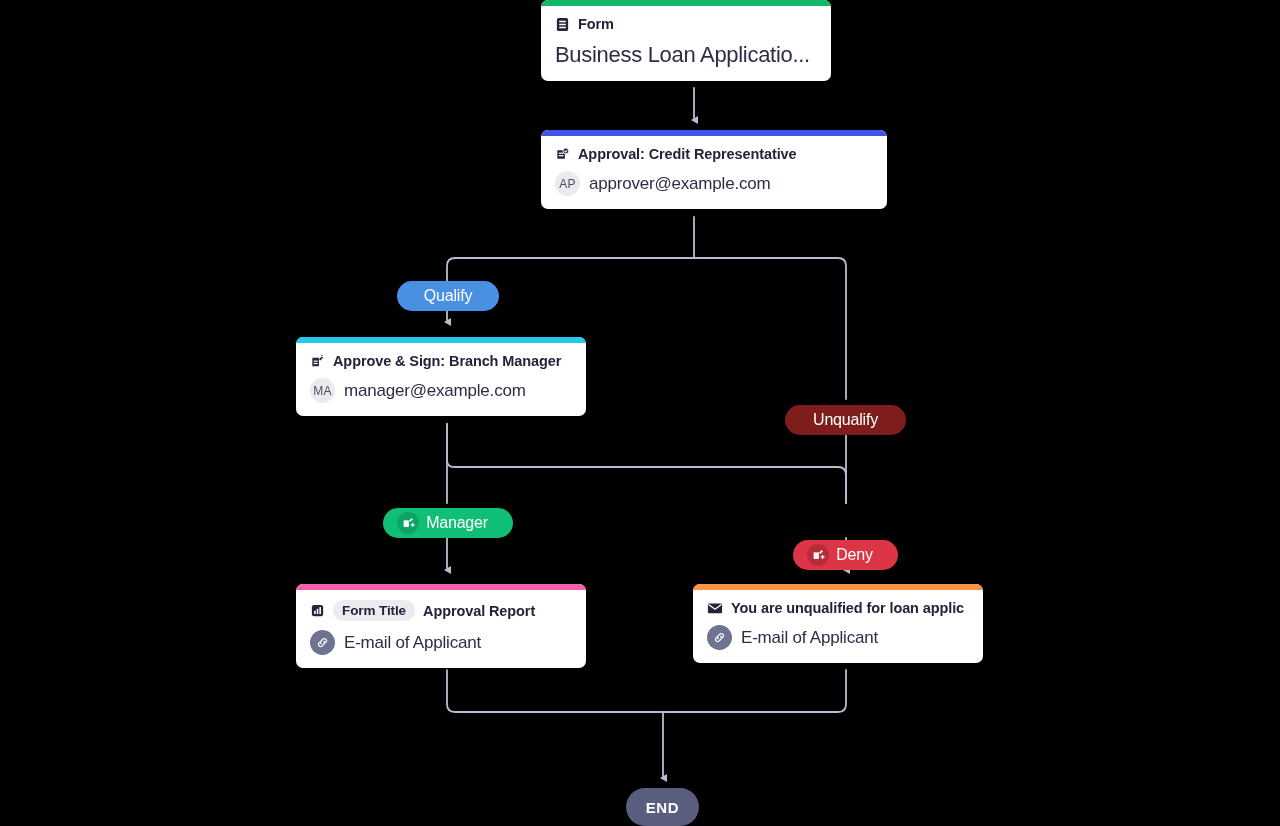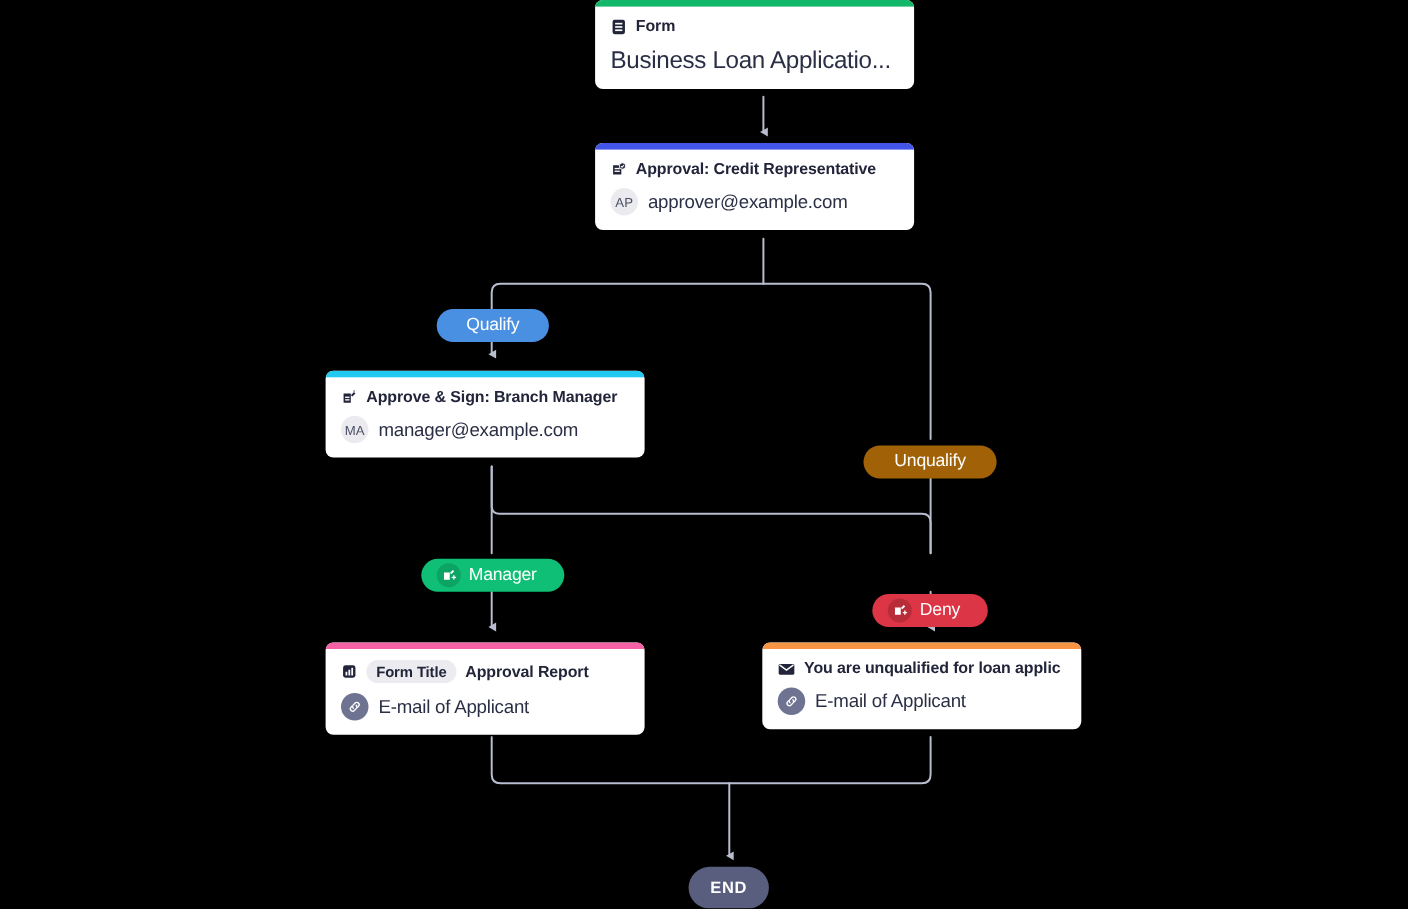--- a/index.html
+++ b/index.html
@@ -193,21 +193,21 @@
             <rect x="4.5" y="7.2" width="7" height="1.6" fill="#ffffff"></rect>
             <rect x="4.5" y="10.4" width="7" height="1.6" fill="#ffffff"></rect>
           </svg>
         </span>
         <span class="title-text">Form</span>
       </div>
       <div class="node-title-big">Business Loan Applicatio...</div>
     </div>
   </div>
 
-  <div class="node" style="left:541px; top:130px; width:290px;">
+  <div class="node" style="left:541px; top:130px; width:346px;">
     <div class="accent" style="background:#4355e8;"></div>
     <div class="body">
       <div class="node-head">
         <span class="gicon">
           <svg width="15" height="15" viewBox="0 0 16 16">
             <path d="M2.5 3.5 h8 v9 h-8 z" fill="#22243a"></path>
             <rect x="4" y="6" width="5" height="1.3" fill="#ffffff"></rect>
             <rect x="4" y="8.6" width="5" height="1.3" fill="#ffffff"></rect>
             <circle cx="11.6" cy="4.2" r="3.1" fill="#22243a" stroke="#ffffff" stroke-width="0.9"></circle>
             <path d="M10.2 4.2 L11.3 5.3 L13.1 3.2" stroke="#ffffff" stroke-width="1.1" fill="none"></path>
@@ -292,21 +292,21 @@
         </span>
         <span class="sub-text">E-mail of Applicant</span>
       </div>
     </div>
   </div>
 
   <div class="pill" style="left:397px; top:281px; width:102px; background:#4a90e2;">
     <span>Qualify</span>
   </div>
 
-  <div class="pill" style="left:785px; top:405px; width:121px; background:#a16207;">
+  <div class="pill" style="left:785px; top:405px; width:121px; background:#7f1d1d;">
     <span>Unqualify</span>
   </div>
 
   <div class="pill with-icon approve" style="left:383px; top:508px; width:130px; background:#0fbf76;">
     <span class="pill-icon">
       <svg width="14" height="14" viewBox="0 0 16 16">
         <path d="M3 5 h6 v7.5 h-6 z" fill="#ffffff"></path>
         <path d="M9.2 5.4 L12.2 2.4 L13.6 3.8 L10.6 6.8 Z" fill="#ffffff"></path>
         <path d="M11.6 10.2 h3.4 M13.3 8.5 v3.4" stroke="#ffffff" stroke-width="1.4" stroke-linecap="round"></path>
       </svg>

